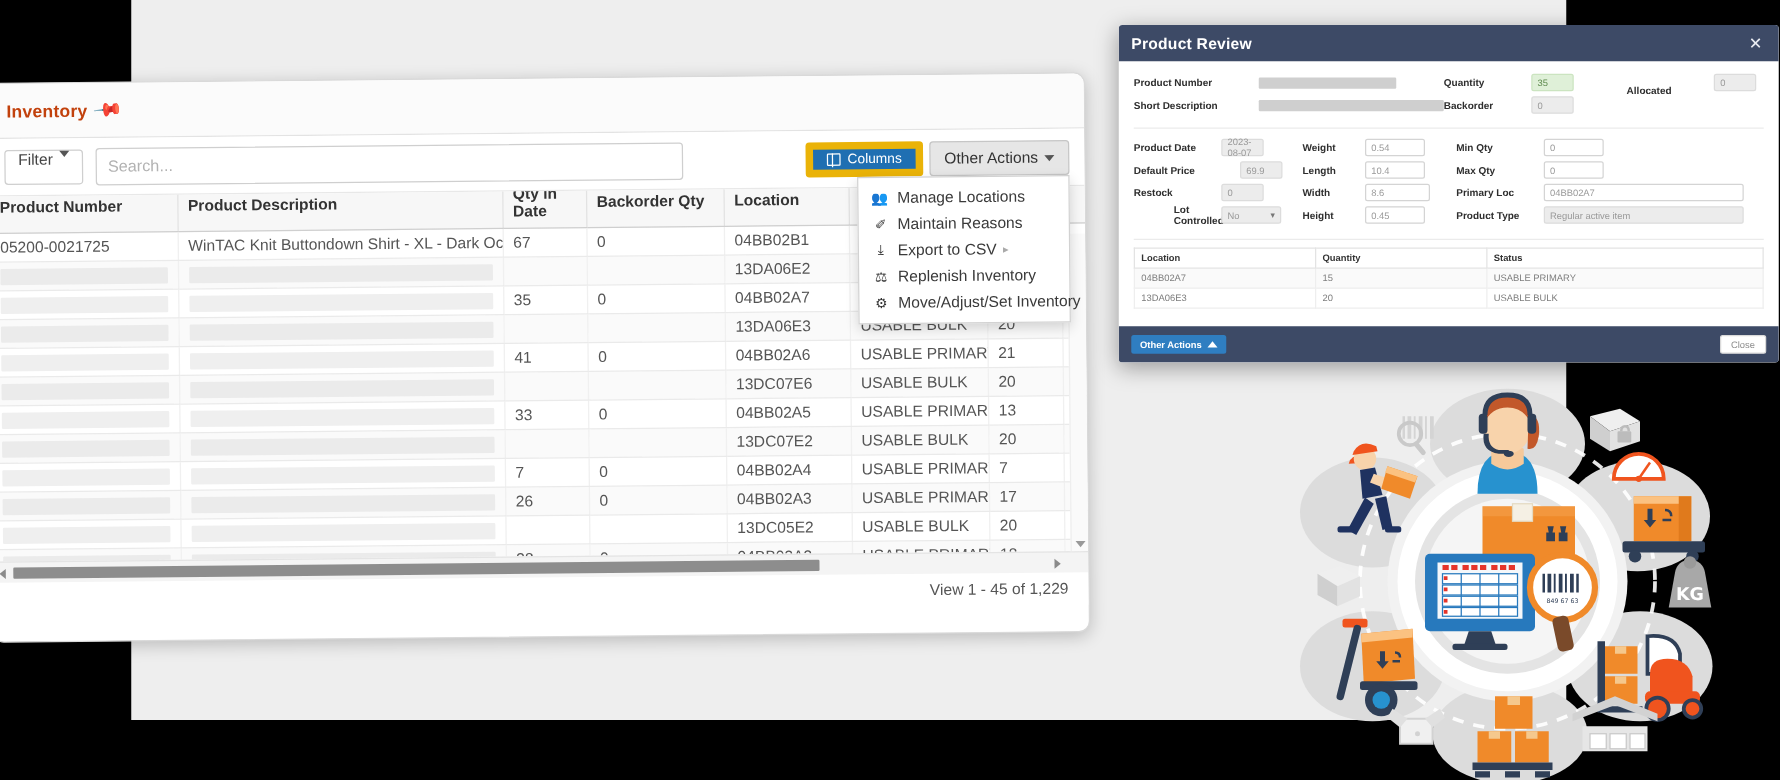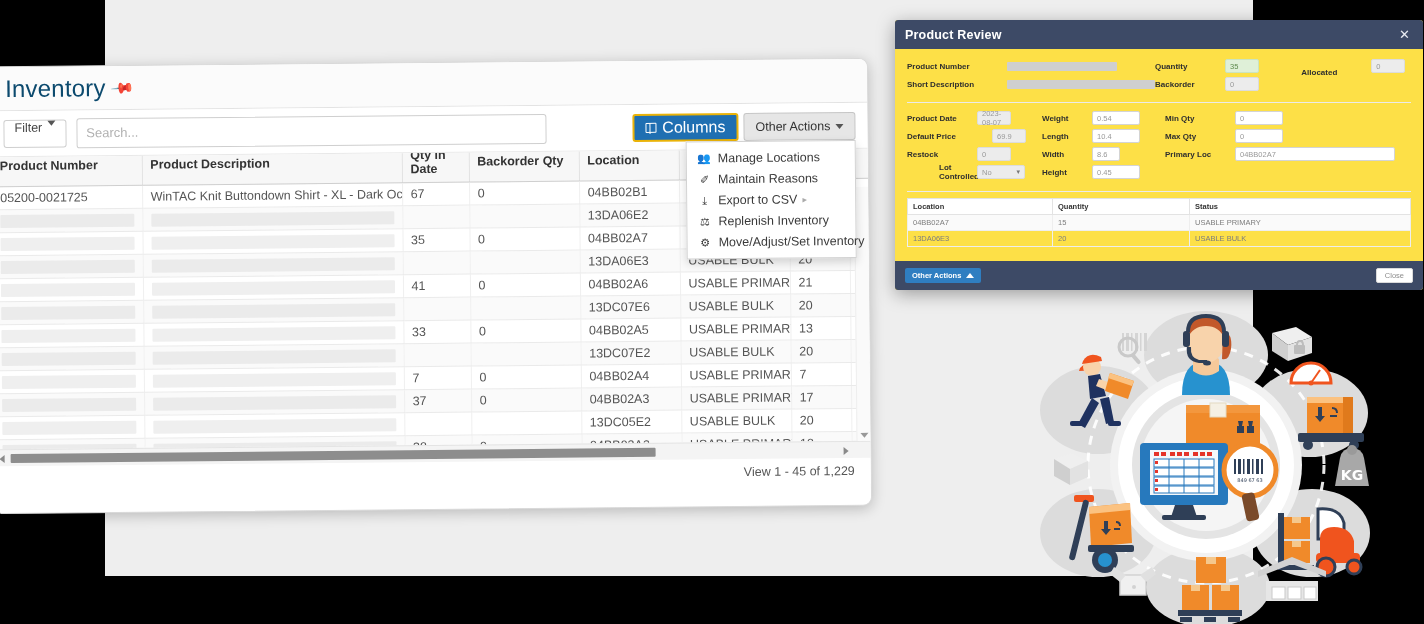--- a/index.html
+++ b/index.html
@@ -26,21 +26,21 @@
     border-radius:9px;
     box-shadow:0 3px 14px rgba(0,0,0,.22);
     transform:rotate(-0.55deg);
     overflow:hidden;
   }
   .inv-titlebar{
     height:44px; background:#fbfbfb; border-bottom:1px solid #e3e3e3;
     display:flex; align-items:center; padding-left:14px;
   }
   .inv-title{
-    font-size:24px; color:#0c4a6e; font-weight:400; letter-spacing:.2px;
+    font-size:14px; color:#c2410c; font-weight:700; letter-spacing:.2px;
   }
   .pin-icon{ margin-left:7px; font-size:15px; color:#333; display:inline-block;
     transform:rotate(40deg); }
 
   .inv-toolbar{
     height:46px; display:flex; align-items:center; padding:0 12px;
     border-bottom:1px solid #e8e8e8; background:#fff; position:relative;
   }
   .filter-btn{
     height:28px; min-width:62px; padding:0 10px; background:#fff;
@@ -58,21 +58,21 @@
   .search-box{
     margin-left:10px; flex:0 0 470px; height:30px; border:1px solid #cfcfcf;
     border-radius:3px; padding:0 9px; font-size:13px; color:#333;
     background:#fff; font-family:"Liberation Sans", sans-serif;
   }
   .search-box::placeholder{ color:#b2b2b2; }
 
   .toolbar-right{ position:absolute; right:12px; top:9px; display:flex; }
   .btn-columns{
     height:28px; padding:0 11px; background:#1f6fb2; color:#fff;
-    border:2px solid #eab308; border-radius:3px; font-size:16px;
+    border:6px solid #eab308; border-radius:3px; font-size:11px;
     display:flex; align-items:center; cursor:pointer;
   }
   .grid-icon{
     width:11px;height:10px;border:1.5px solid #fff;margin-right:6px;
     position:relative; border-radius:1px;
   }
   .grid-icon:before{content:"";position:absolute;left:3px;top:-1.5px;
     bottom:-1.5px;width:1.5px;background:#fff;}
   .btn-other{
     height:28px; padding:0 11px; margin-left:5px; background:#e6e6e6;
@@ -141,21 +141,21 @@
     border-left:5px solid #8a8a8a; }
 
   .grid-footer{
     height:26px; display:flex; align-items:center; justify-content:flex-end;
     padding-right:16px; font-size:12.5px; color:#555; background:#fff;
   }
 
   
   #product-review{
     position:absolute; left:895px; top:20px; width:528px; height:270px;
-    background:#fde047; border-radius:3px;
+    background:#ffffff; border-radius:3px;
     box-shadow:0 4px 18px rgba(0,0,0,.35);
     overflow:hidden; z-index:60;
   }
   .pr-head{
     height:29px; background:#3d4a66; display:flex; align-items:center;
     padding:0 10px; color:#fff;
   }
   .pr-title{ font-size:12.5px; font-weight:700; letter-spacing:.2px; }
   .pr-close{ margin-left:auto; font-size:13px; color:#e9ecf2; cursor:pointer;
     line-height:1; padding:2px 3px; }
@@ -414,21 +414,21 @@
                 <td>7</td>
                 <td></td>
               </tr>
               <tr class="alt">
                 <td>
                   <span class="redact"></span>
                 </td>
                 <td>
                   <span class="redact"></span>
                 </td>
-                <td>37</td>
+                <td>26</td>
                 <td>0</td>
                 <td>04BB02A3</td>
                 <td>USABLE PRIMARY</td>
                 <td>17</td>
                 <td></td>
               </tr>
               <tr>
                 <td>
                   <span class="redact"></span>
                 </td>
@@ -554,21 +554,21 @@
             </div>
           </div>
           <div class="pr-row">
             <span class="pr-lbl" style="width: 50px;">Length</span>
             <div class="pr-inp white" style="width: 48px;">
               <span>10.4</span>
             </div>
           </div>
           <div class="pr-row">
             <span class="pr-lbl" style="width: 50px;">Width</span>
-            <div class="pr-inp white" style="width: 28px;">
+            <div class="pr-inp white" style="width: 52px;">
               <span>8.6</span>
             </div>
           </div>
           <div class="pr-row">
             <span class="pr-lbl" style="width: 50px;">Height</span>
             <div class="pr-inp white" style="width: 48px;">
               <span>0.45</span>
             </div>
           </div>
         </div>
@@ -582,20 +582,26 @@
           <div class="pr-row">
             <span class="pr-lbl" style="width: 70px;">Max Qty</span>
             <div class="pr-inp white" style="width: 48px;">
               <span>0</span>
             </div>
           </div>
           <div class="pr-row">
             <span class="pr-lbl" style="width: 70px;">Primary Loc</span>
             <div class="pr-inp white" style="width: 160px;">
               <span>04BB02A7</span>
+            </div>
+          </div>
+          <div class="pr-row">
+            <span class="pr-lbl" style="width: 70px;">Product Type</span>
+            <div class="pr-inp" style="width: 160px;">
+              <span>Regular active item</span>
             </div>
           </div>
         </div>
     </div>
 
     <div class="pr-sep" style="margin:9px 0 6px 0"></div>
 
     <table class="pr-table">
       <colgroup>
           <col style="width:145px">

